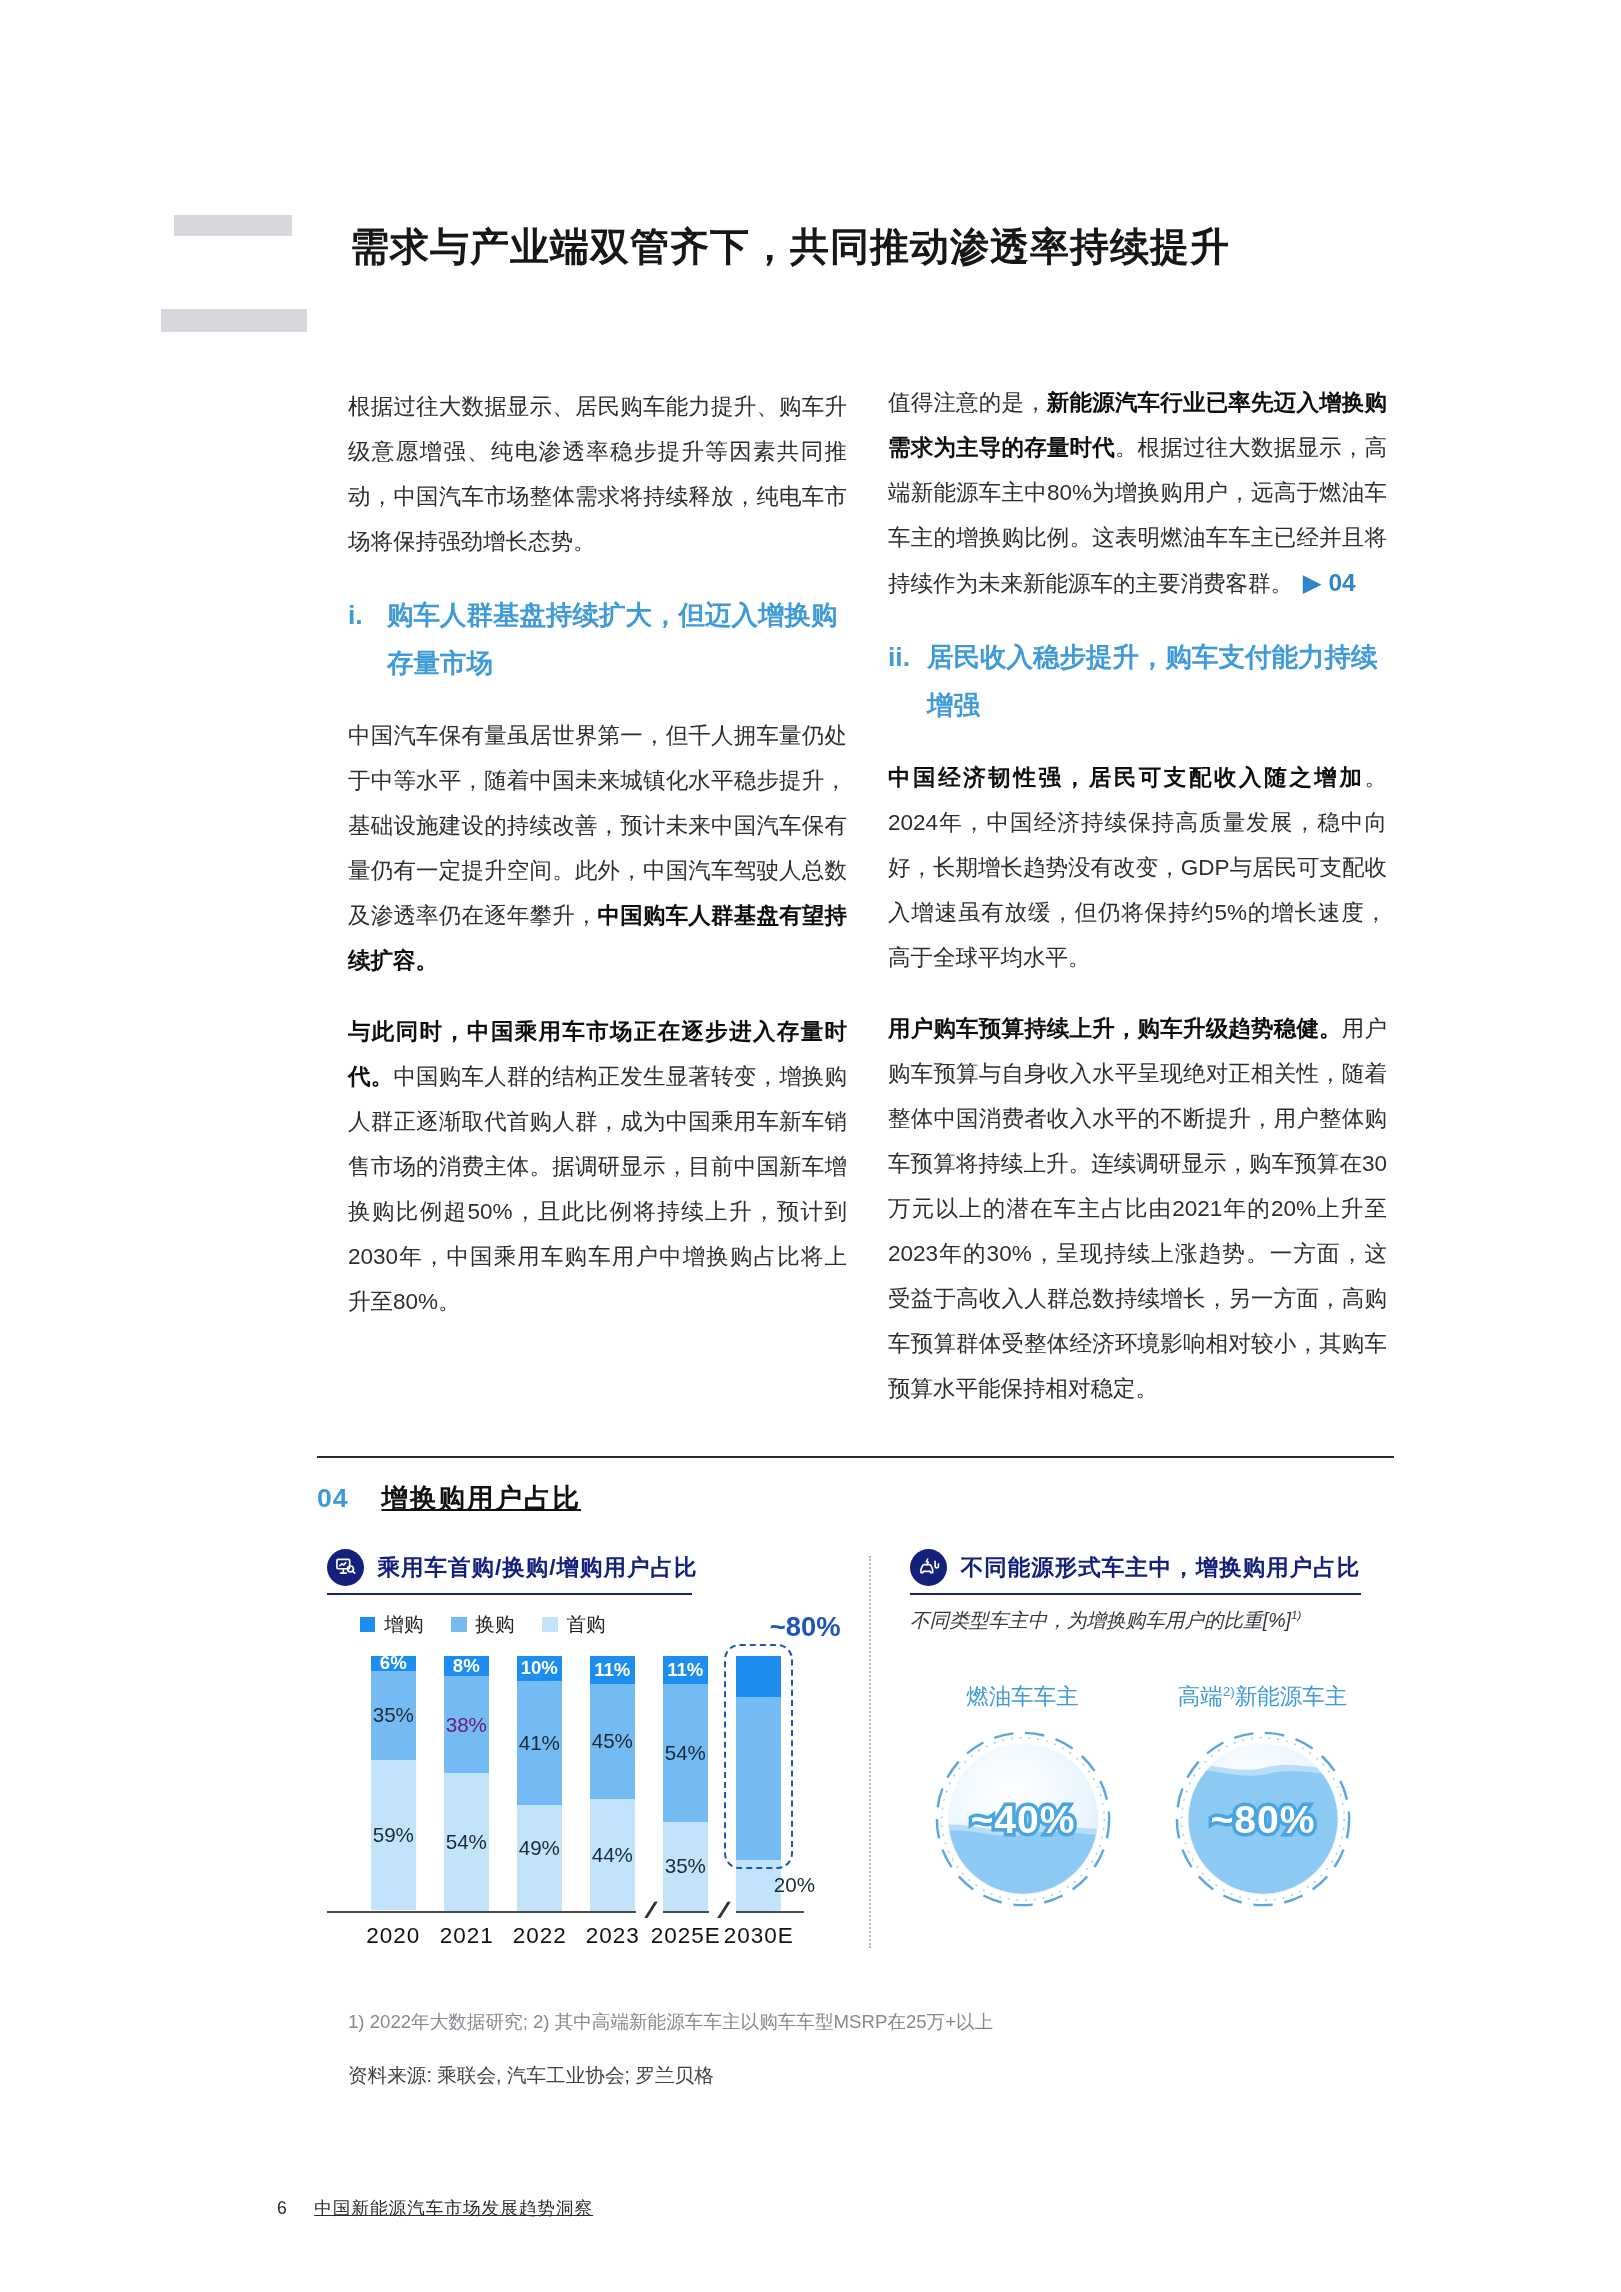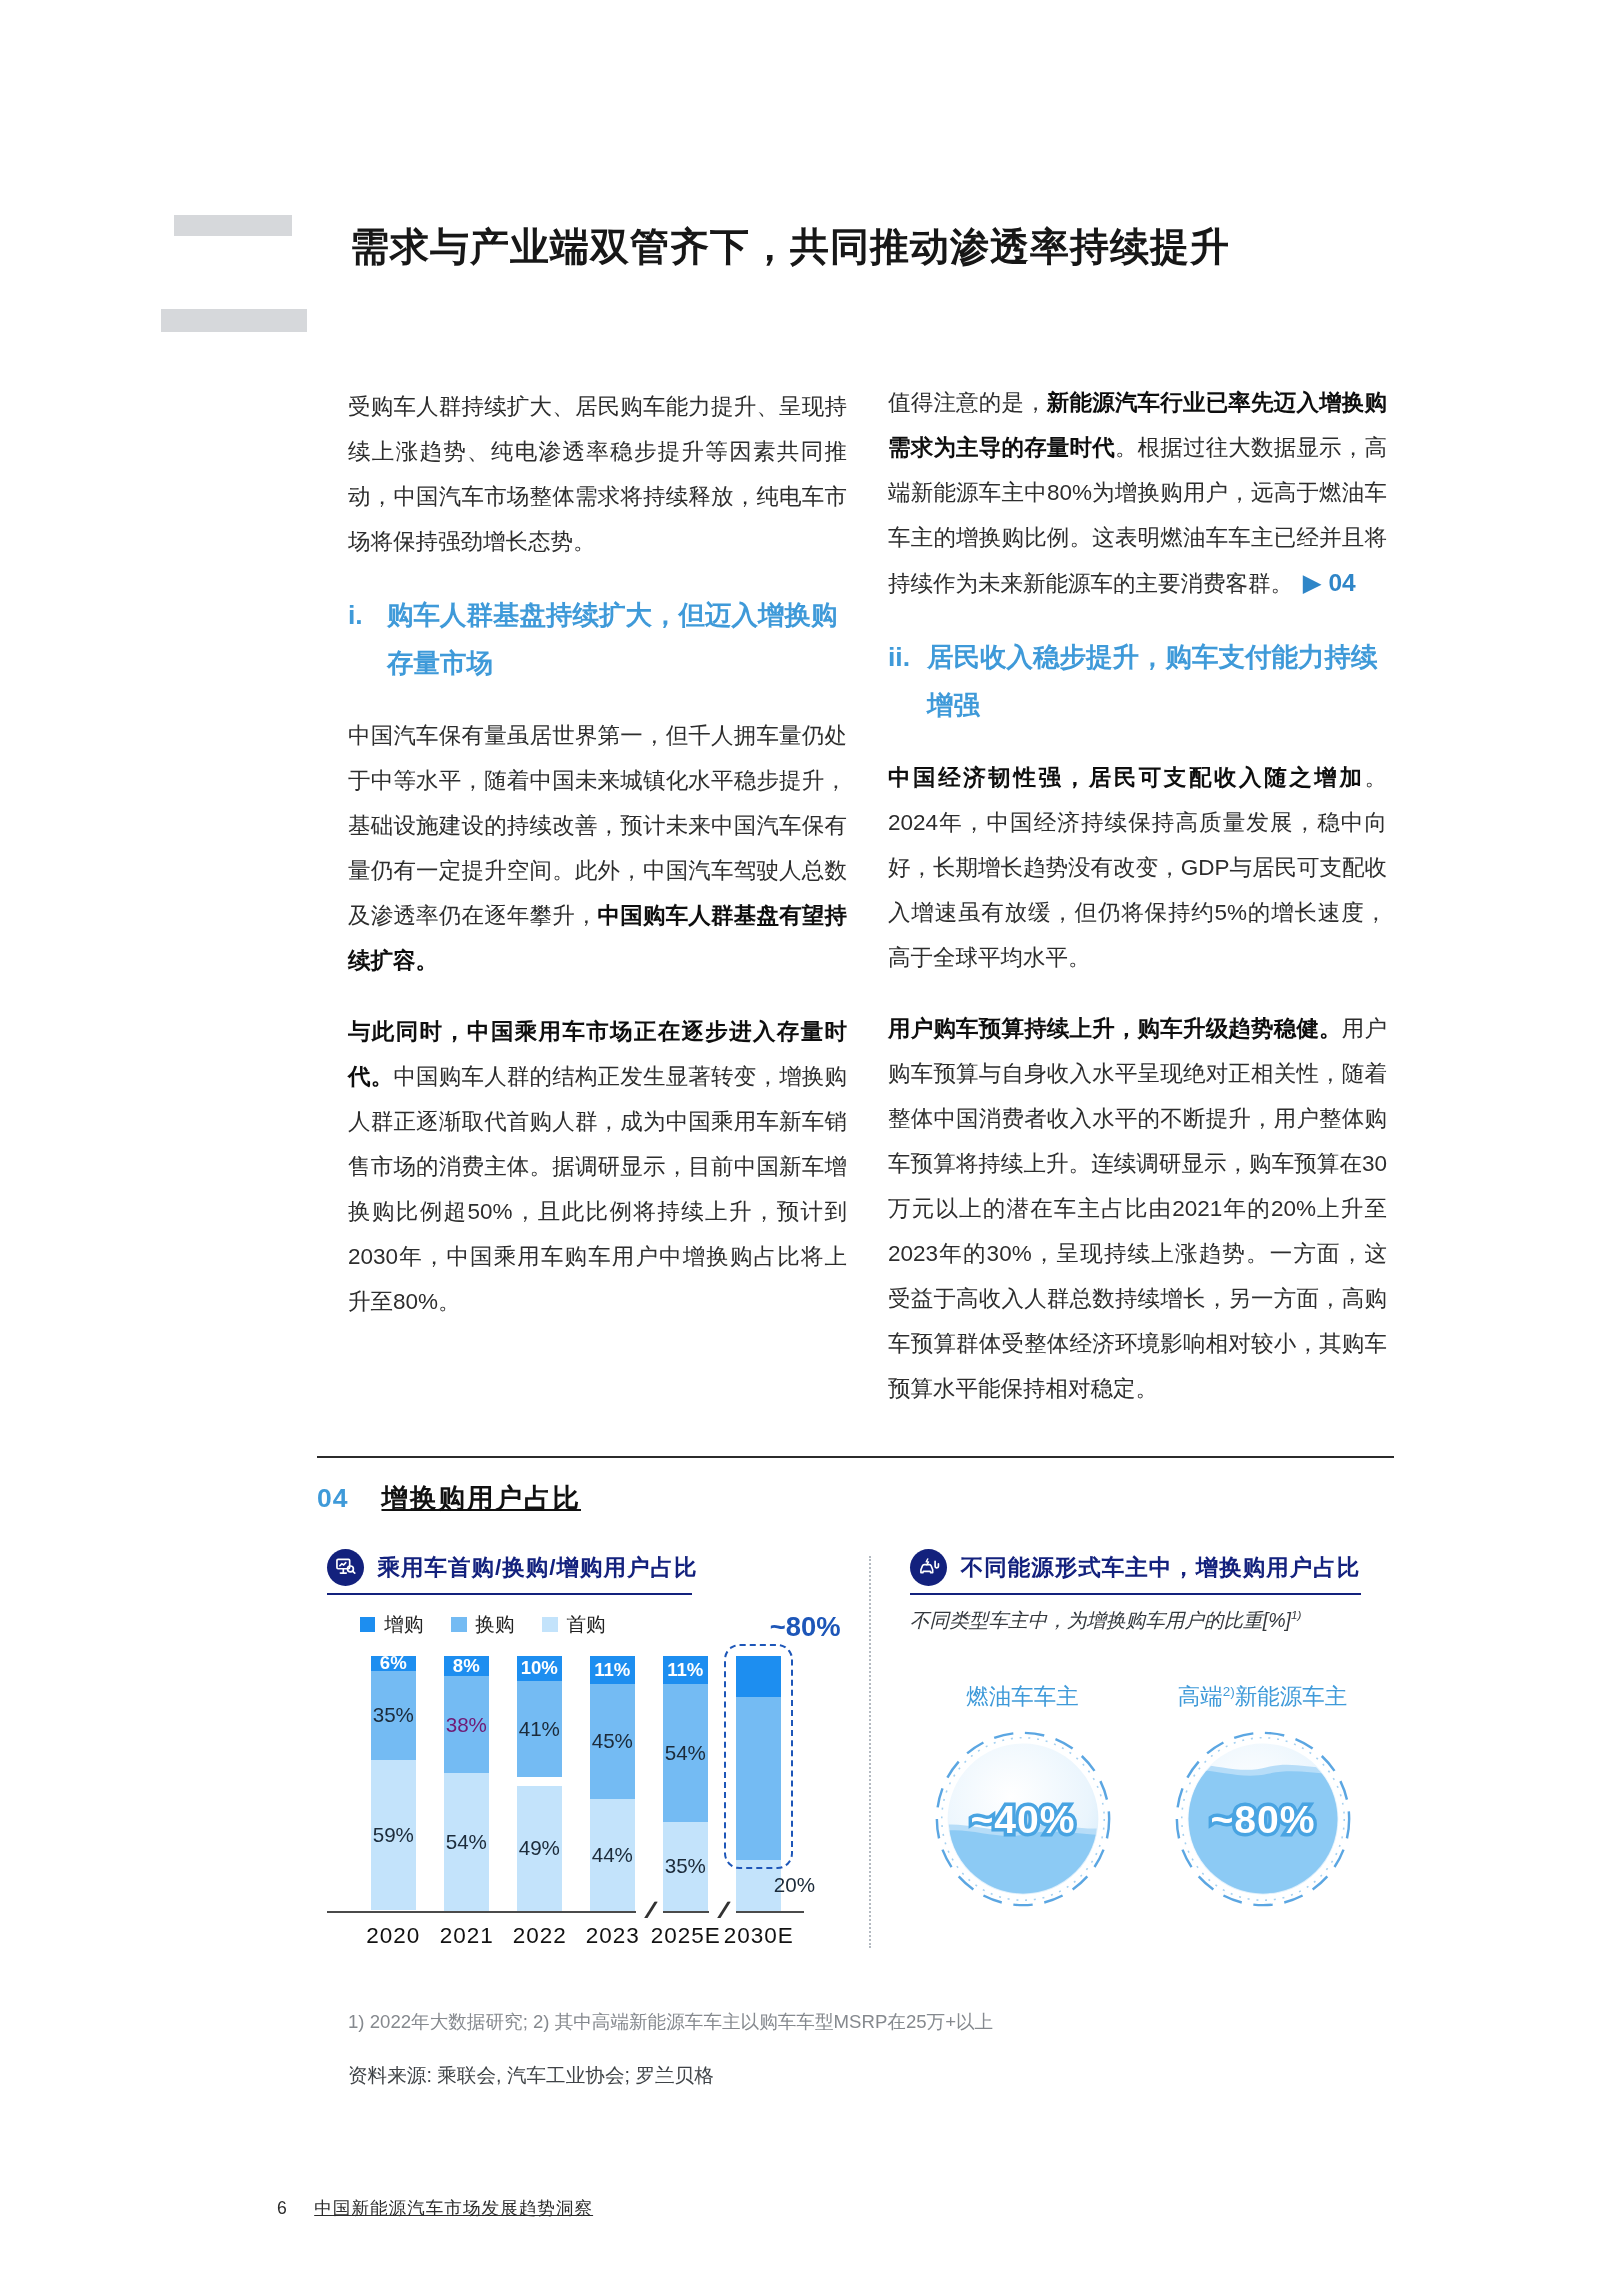--- a/index.html
+++ b/index.html
@@ -57,21 +57,21 @@
 <div class="page">
 
   <div class="deco-bar b1"></div>
   <div class="deco-bar b2"></div>
 
   <h1 class="page-title">需求与产业端双管齐下，共同推动渗透率持续提升</h1>
 
   <div class="content">
     <div class="columns">
       <div class="col">
-        <p class="para"><span>受购车人群持续扩大、居民购车能力提升、呈现持续上涨趋势、纯电渗透率稳步提升等因素共同推动，中国汽车市场整体需求将持续释放，纯电车市场将保持强劲增长态势。</span></p>
+        <p class="para"><span>根据过往大数据显示、居民购车能力提升、购车升级意愿增强、纯电渗透率稳步提升等因素共同推动，中国汽车市场整体需求将持续释放，纯电车市场将保持强劲增长态势。</span></p>
         <h3 class="h-sub">
           <span class="hnum">i.</span>
           <span class="htext">购车人群基盘持续扩大，但迈入增换购存量市场</span>
         </h3>
         <p class="para"><span>中国汽车保有量虽居世界第一，但千人拥车量仍处于中等水平，随着中国未来城镇化水平稳步提升，基础设施建设的持续改善，预计未来中国汽车保有量仍有一定提升空间。此外，中国汽车驾驶人总数及渗透率仍在逐年攀升，</span><span class="rb">中国购车人群基盘有望持续扩容。</span></p>
         <p class="para"><span class="rb">与此同时，中国乘用车市场正在逐步进入存量时代。</span><span>中国购车人群的结构正发生显著转变，增换购人群正逐渐取代首购人群，成为中国乘用车新车销售市场的消费主体。据调研显示，目前中国新车增换购比例超50%，且此比例将持续上升，预计到2030年，中国乘用车购车用户中增换购占比将上升至80%。</span></p>
       </div>
       <div class="col">
         <p class="para" style="margin-top:21.6px;"><span>值得注意的是，</span><span class="rb">新能源汽车行业已率先迈入增换购需求为主导的存量时代</span><span>。根据过往大数据显示，高端新能源车主中80%为增换购用户，远高于燃油车车主的增换购比例。这表明燃油车车主已经并且将持续作为未来新能源车的主要消费客群。</span><span class="ref">▶ 04</span></p>
         <h3 class="h-sub">
@@ -137,21 +137,21 @@
               <div style="position: absolute; left: 117px; top: 20.4px; width: 45px; height: 97px; background: rgb(116, 187, 243);">
                 <div style="position: absolute; left: 0px; right: 0px; top: 50%; transform: translateY(-50%); text-align: center; color: #701a75; font-size: 20.6px;">38%</div>
               </div>
               <div style="position: absolute; left: 117px; top: -3.55271e-15px; width: 45px; height: 20.4px; background: rgb(29, 142, 240);">
                 <div style="position: absolute; left: 0px; right: 0px; top: 50%; transform: translateY(-50%); text-align: center; color: rgb(255, 255, 255); font-weight: bold; font-size: 18.6px;">8%</div>
               </div>
               <div style="position: absolute; left: 96px; top: 267px; width: 88px; text-align: center; font-size: 22.5px; color: rgb(17, 17, 17); letter-spacing: 1px;">2021</div>
               <div style="position: absolute; left: 190px; top: 130px; width: 45px; height: 125px; background: rgb(195, 227, 251);">
                 <div style="position: absolute; left: 0px; right: 0px; top: 50%; transform: translateY(-50%); text-align: center; color: rgb(28, 43, 58); font-size: 20.6px;">49%</div>
               </div>
-              <div style="position: absolute; left: 190px; top: 25.5px; width: 45px; height: 96px; background: rgb(116, 187, 243);">
+              <div style="position: absolute; left: 190px; top: 25.5px; width: 45px; height: 124px; background: rgb(116, 187, 243);">
                 <div style="position: absolute; left: 0px; right: 0px; top: 50%; transform: translateY(-50%); text-align: center; color: rgb(28, 43, 58); font-size: 20.6px;">41%</div>
               </div>
               <div style="position: absolute; left: 190px; top: -1.42109e-14px; width: 45px; height: 25.5px; background: rgb(29, 142, 240);">
                 <div style="position: absolute; left: 0px; right: 0px; top: 50%; transform: translateY(-50%); text-align: center; color: rgb(255, 255, 255); font-weight: bold; font-size: 18.6px;">10%</div>
               </div>
               <div style="position: absolute; left: 169px; top: 267px; width: 88px; text-align: center; font-size: 22.5px; color: rgb(17, 17, 17); letter-spacing: 1px;">2022</div>
               <div style="position: absolute; left: 263px; top: 143px; width: 45px; height: 112px; background: rgb(195, 227, 251);">
                 <div style="position: absolute; left: 0px; right: 0px; top: 50%; transform: translateY(-50%); text-align: center; color: rgb(28, 43, 58); font-size: 20.6px;">44%</div>
               </div>
               <div style="position: absolute; left: 263px; top: 28px; width: 45px; height: 115px; background: rgb(116, 187, 243);">

